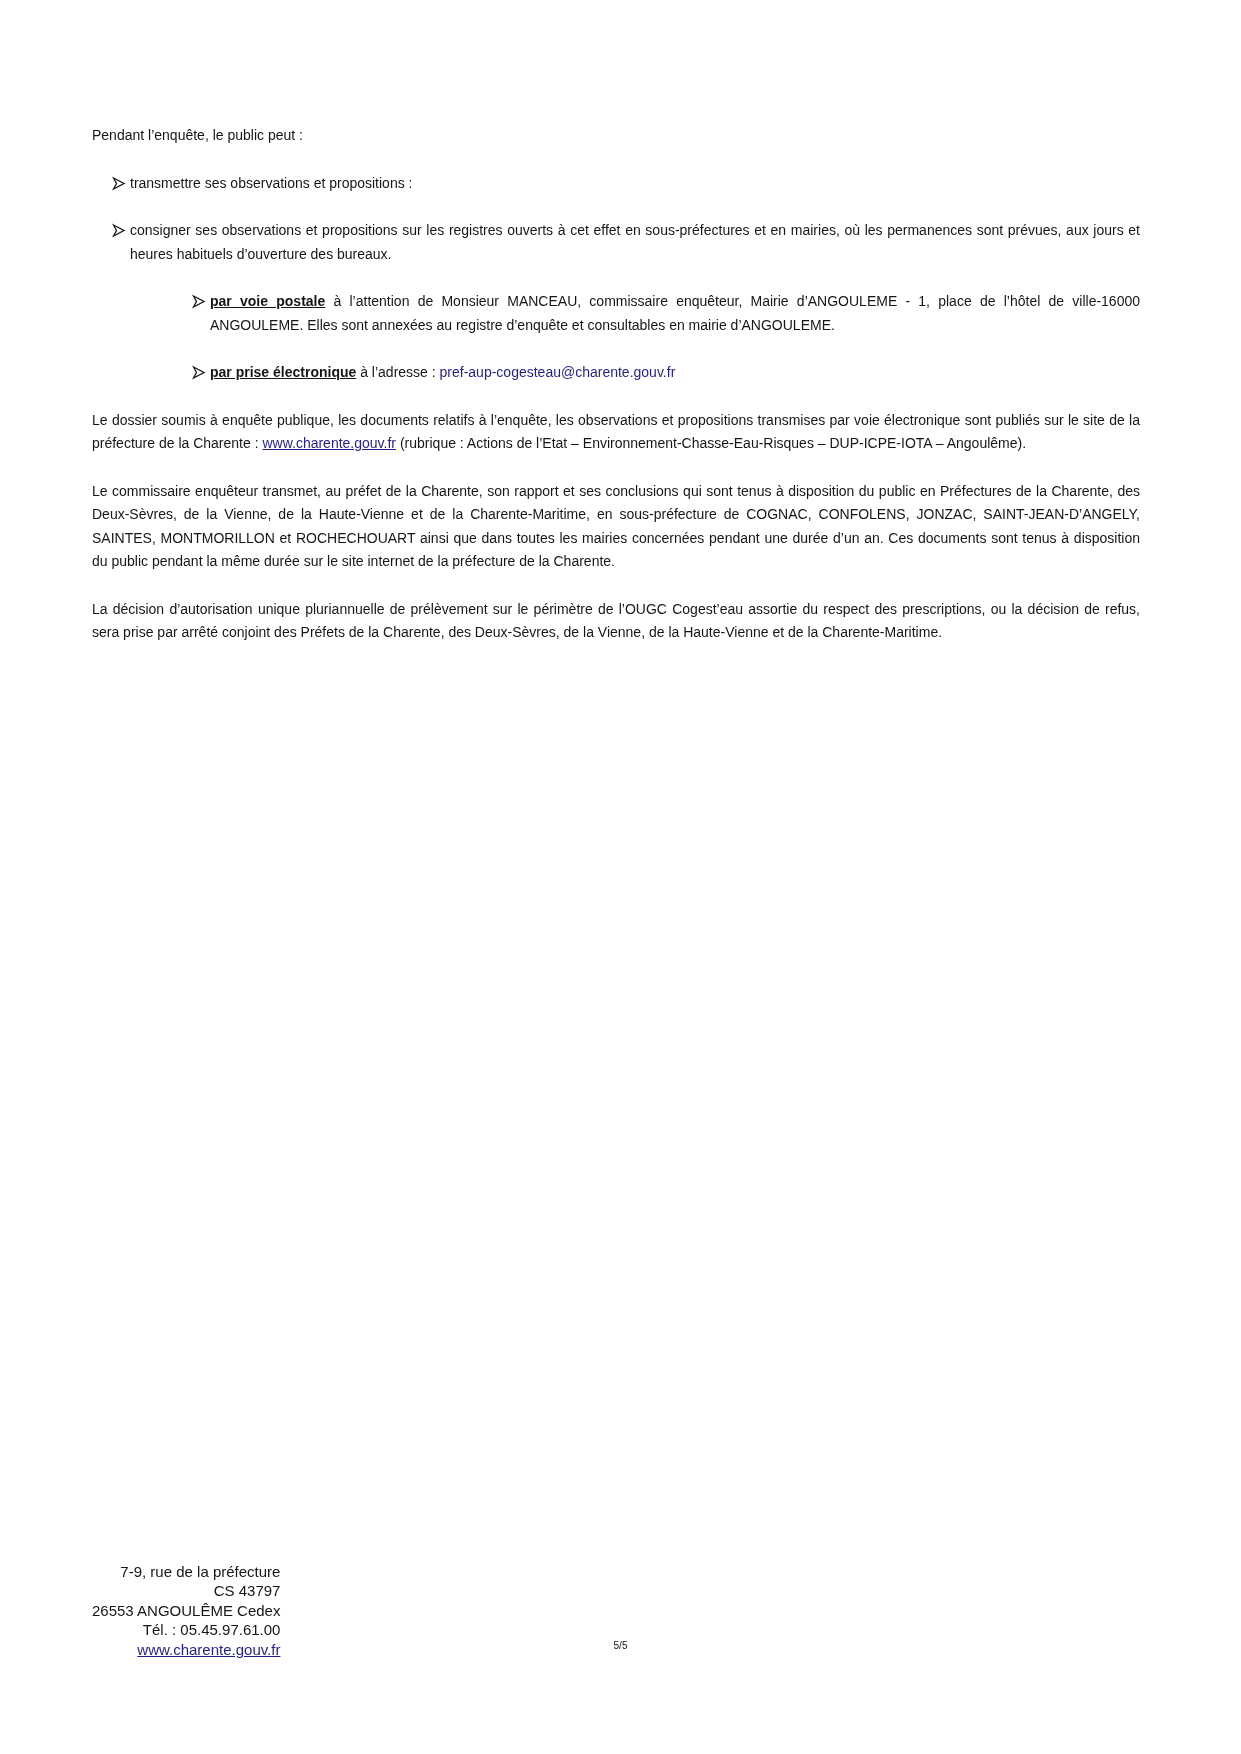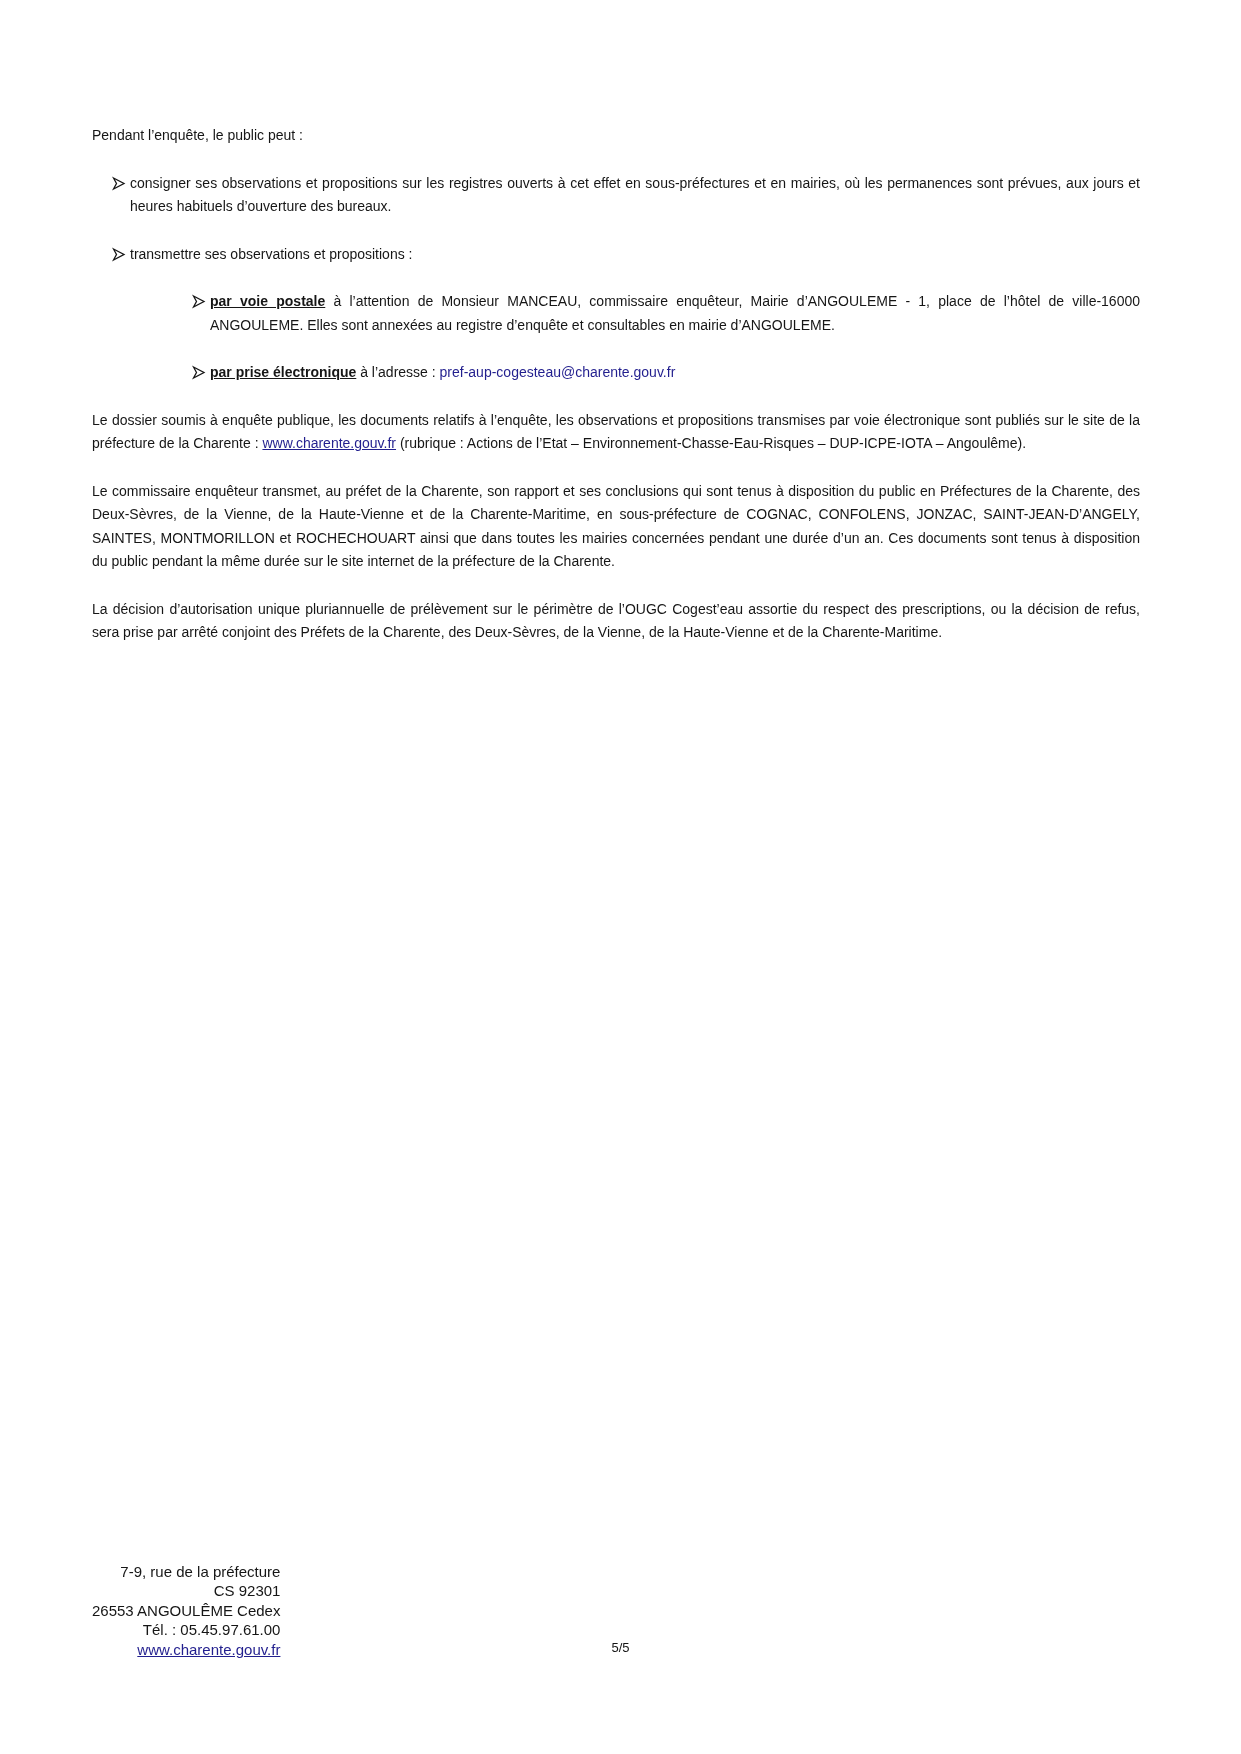--- a/index.html
+++ b/index.html
@@ -60,48 +60,48 @@
     line-height:19.4px;
     text-align:right;
     color:#161616;
   }
   .pagenum {
     position:absolute;
     left:0;
     top:1640px;
     width:100%;
     text-align:center;
-    font-size:13px;
+    font-size:10px;
     color:#161616;
   }
 </style>
 </head>
 <body>
 
 <div class="page">
   <div class="content">
 
     <p class="intro">Pendant l’enquête, le public peut :</p>
 
     <div class="li1">
       <span class="marker">
         <svg width="14" height="15" viewBox="0 0 14 15">
             <path d="M1.5 2 L12 7.5 L1.5 13 L4.5 7.5 Z" fill="none" stroke="#161616" stroke-width="1.3" stroke-linejoin="miter"></path>
           </svg>
       </span>
-      <span>consigner ses observations et propositions sur les registres ouverts à cet effet en sous-préfectures et en mairies, où les permanences sont prévues, aux jours et heures habituels d’ouverture des bureaux.</span>
+      <span>transmettre ses observations et propositions :</span>
     </div>
 
     <div class="li1">
       <span class="marker">
         <svg width="14" height="15" viewBox="0 0 14 15">
             <path d="M1.5 2 L12 7.5 L1.5 13 L4.5 7.5 Z" fill="none" stroke="#161616" stroke-width="1.3" stroke-linejoin="miter"></path>
           </svg>
       </span>
-      <span>transmettre ses observations et propositions :</span>
+      <span>consigner ses observations et propositions sur les registres ouverts à cet effet en sous-préfectures et en mairies, où les permanences sont prévues, aux jours et heures habituels d’ouverture des bureaux.</span>
     </div>
 
     <div class="li2">
       <span class="marker">
         <svg width="14" height="15" viewBox="0 0 14 15">
             <path d="M1.5 2 L12 7.5 L1.5 13 L4.5 7.5 Z" fill="none" stroke="#161616" stroke-width="1.3" stroke-linejoin="miter"></path>
           </svg>
       </span>
       <span class="lead">par voie postale</span><span> à l’attention de Monsieur MANCEAU, commissaire enquêteur, Mairie d’ANGOULEME - 1, place de l’hôtel de ville-16000 ANGOULEME. Elles sont annexées au registre d’enquête et consultables en mairie d’ANGOULEME.</span>
     </div>
@@ -118,20 +118,20 @@
     <p><span>Le dossier soumis à enquête publique, les documents relatifs à l’enquête, les observations et propositions transmises par voie électronique sont publiés sur le site de la préfecture de la Charente : </span><a class="link u">www.charente.gouv.fr</a><span> (rubrique : Actions de l’Etat – Environnement-Chasse-Eau-Risques – DUP-ICPE-IOTA –  Angoulême).</span></p>
 
     <p>Le commissaire enquêteur transmet, au préfet de la Charente, son rapport et ses conclusions qui sont tenus à disposition du public en Préfectures de la Charente, des Deux-Sèvres, de la Vienne, de la Haute-Vienne et de la Charente-Maritime, en sous-préfecture de COGNAC, CONFOLENS, JONZAC, SAINT-JEAN-D’ANGELY, SAINTES, MONTMORILLON et ROCHECHOUART  ainsi que dans toutes les mairies concernées pendant une durée d’un an. Ces documents sont tenus à disposition du public pendant la même durée sur le site internet de la préfecture de la Charente.</p>
 
     <p>La décision d’autorisation unique pluriannuelle de prélèvement sur le périmètre de l’OUGC Cogest’eau assortie du respect des prescriptions, ou la décision de refus, sera prise par arrêté conjoint des Préfets de la Charente, des Deux-Sèvres, de la Vienne, de la Haute-Vienne et de la Charente-Maritime.</p>
 
   </div>
 
   <div class="footer">
     <div>7-9, rue de la préfecture</div>
-    <div>CS 92301</div>
+    <div>CS 43797</div>
     <div>26553 ANGOULÊME Cedex</div>
     <div>Tél. : 05.45.97.61.00</div>
     <div><a class="link u">www.charente.gouv.fr</a></div>
   </div>
 
   <div class="pagenum">5/5</div>
 </div>
 
 </body></html>

